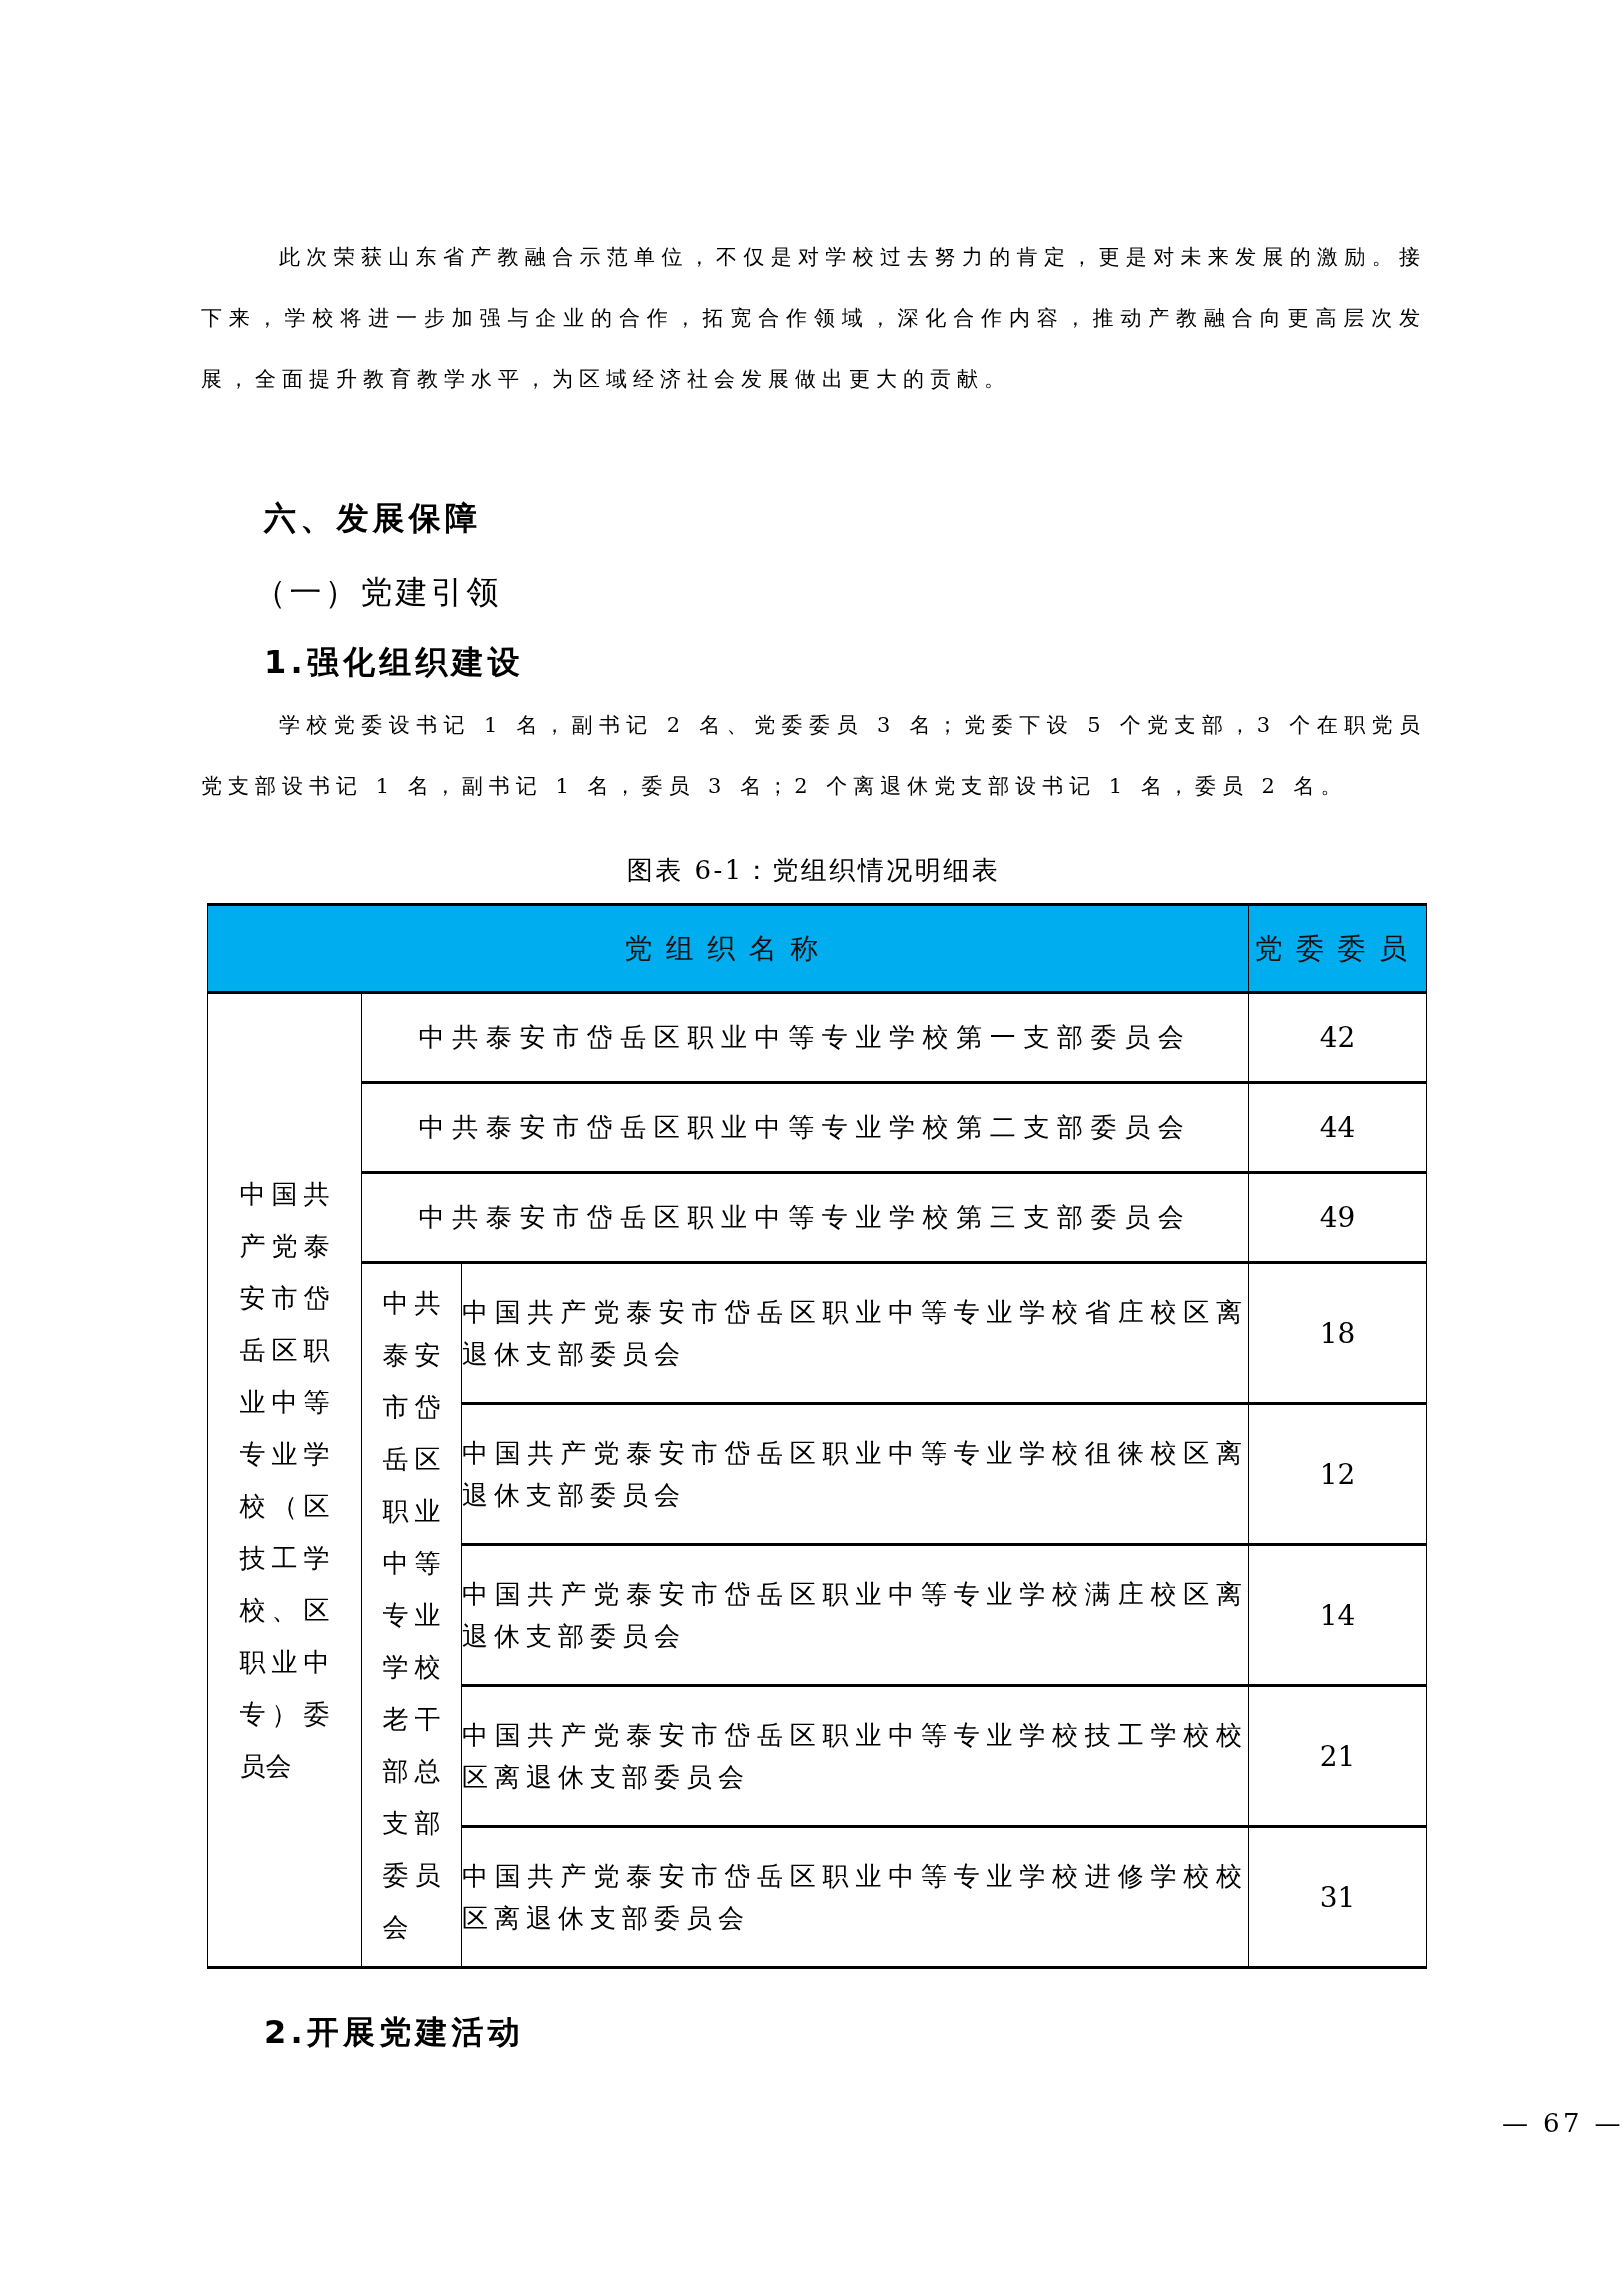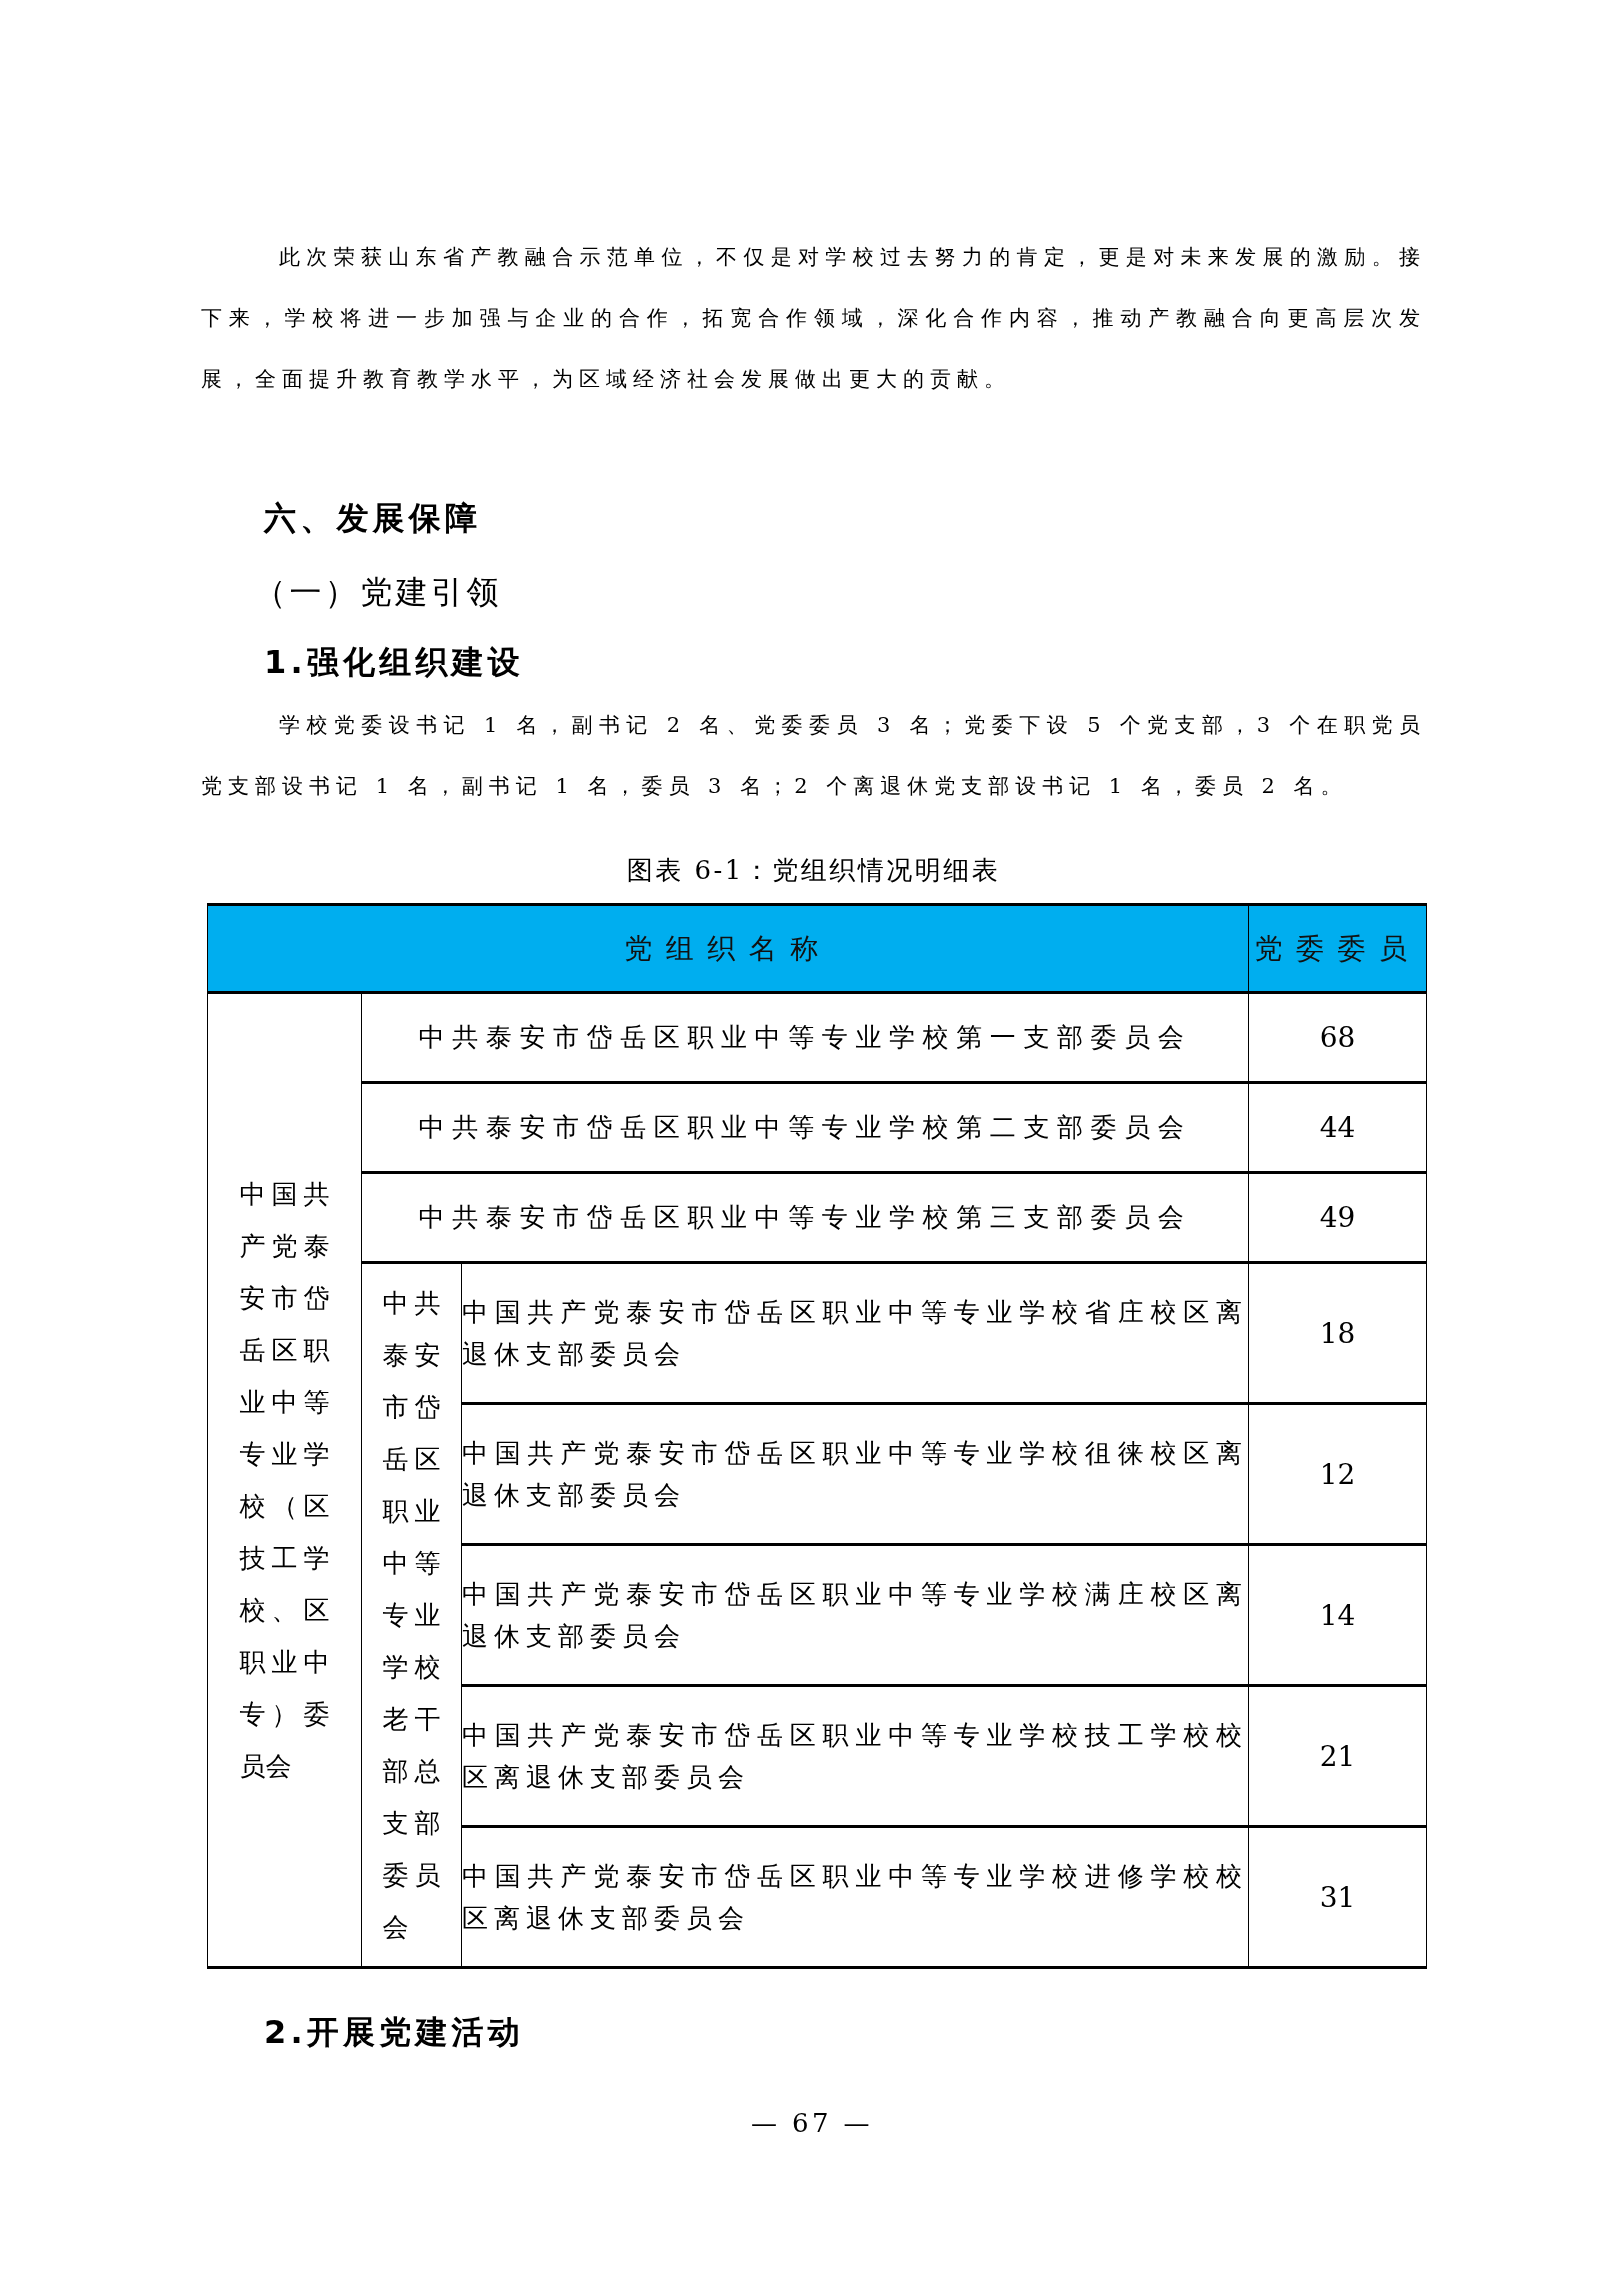--- a/index.html
+++ b/index.html
@@ -135,21 +135,21 @@
         <tr>
           <th class="hd" colspan="3" style="background-color: rgb(0, 174, 239); text-align: center;">党组织名称</th>
           <th class="hd" style="background-color: rgb(0, 174, 239);">党委委员</th>
         </tr>
 
         <tr>
           <td class="grp" rowspan="8">
             <div class="vwrap w3">中国共产党泰安市岱岳区职业中等专业学校（区技工学校、区职业中专）委员会</div>
           </td>
           <td class="name2" colspan="2">中共泰安市岱岳区职业中等专业学校第一支部委员会</td>
-          <td class="cnt">68</td>
+          <td class="cnt">42</td>
         </tr>
 
         <tr>
           <td class="name2" colspan="2">中共泰安市岱岳区职业中等专业学校第二支部委员会</td>
           <td class="cnt">44</td>
         </tr>
 
         <tr>
           <td class="name2" colspan="2">中共泰安市岱岳区职业中等专业学校第三支部委员会</td>
           <td class="cnt">49</td>
@@ -181,16 +181,16 @@
         <tr>
           <td class="name1">中国共产党泰安市岱岳区职业中等专业学校进修学校校区离退休支部委员会</td>
           <td class="cnt">31</td>
         </tr>
       </tbody>
     </table>
   </div>
 
   <div class="heading" style="top: 2011px;">2.开展党建活动</div>
 
-  <div class="pagenum" style="top: 2108px;">— 67 —</div>
+  <div class="pagenum" style="top: 2108px; text-align: right;">— 67 —</div>
 
 </div>
 
 
 </body></html>

